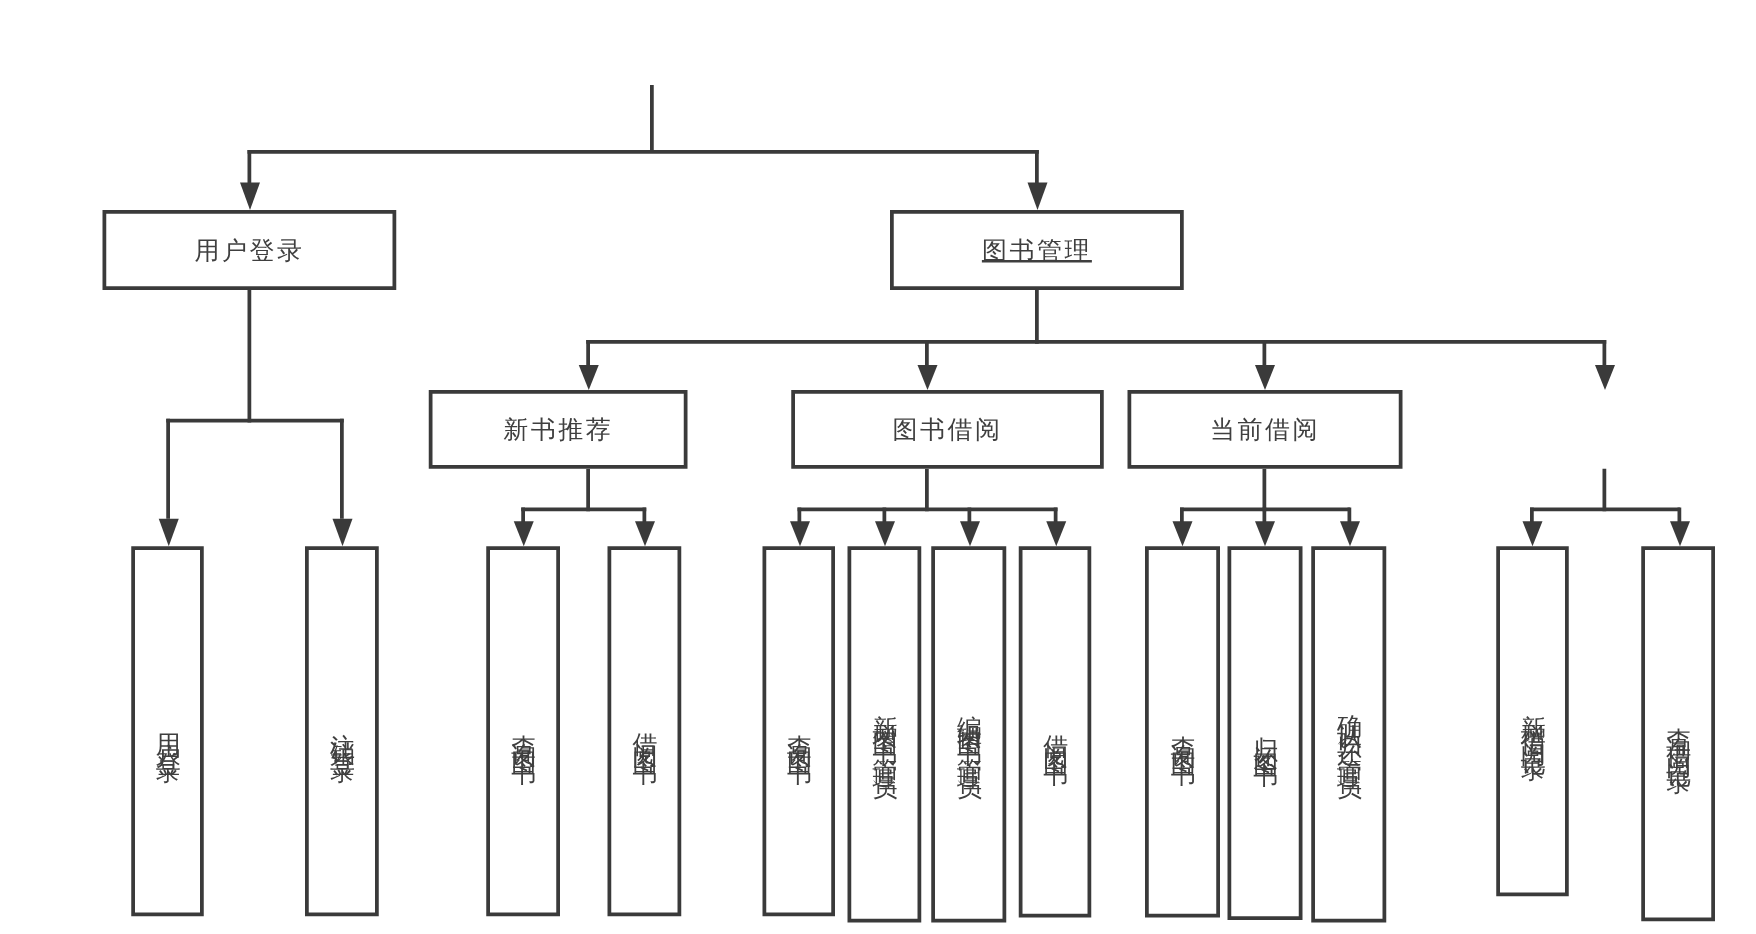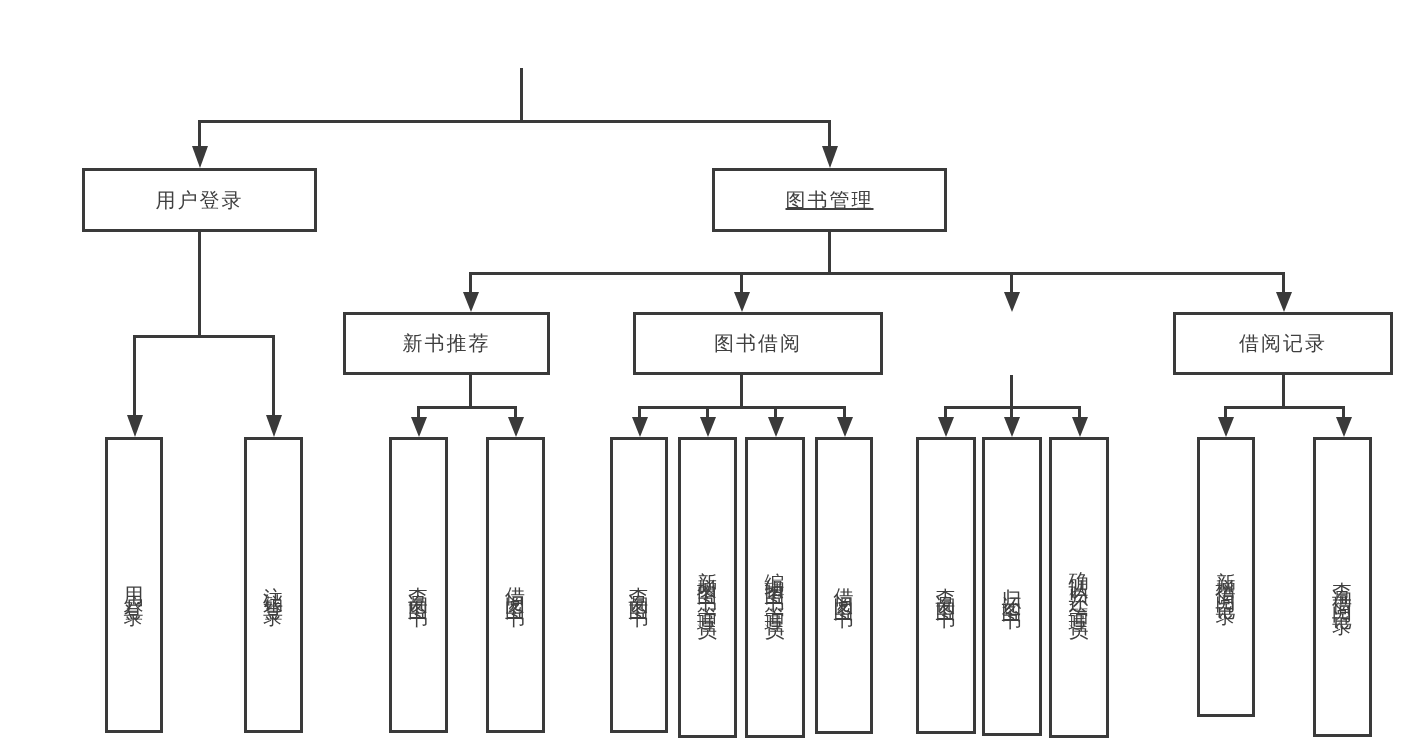--- a/index.html
+++ b/index.html
@@ -69,22 +69,22 @@
   <div class="arrow" style="left:1004px;top:292px;"></div>
   <div class="vline" style="left:1282px;top:272px;height:21px;"></div>
   <div class="arrow" style="left:1276px;top:292px;"></div>
 
   <div class="node" style="left:343px;top:312px;width:207px;height:63px;text-align:center;">
     <span>新书推荐</span>
   </div>
   <div class="node" style="left:633px;top:312px;width:250px;height:63px;">
     <span>图书借阅</span>
   </div>
-  <div class="node" style="left:1173px;top:312px;width:220px;height:63px;">
-    <span>借阅记录</span>
+  <div class="node" style="left:902px;top:312px;width:220px;height:63px;">
+    <span>当前借阅</span>
   </div>
 
   <div class="vline" style="left:469px;top:375px;height:34px;"></div>
   <div class="hline" style="left:417px;top:406px;width:100px;"></div>
   <div class="vline" style="left:417px;top:406px;height:12px;"></div>
   <div class="arrow" style="left:411px;top:417px;"></div>
   <div class="vline" style="left:514px;top:406px;height:12px;"></div>
   <div class="arrow" style="left:508px;top:417px;"></div>
 
   <div class="vline" style="left:740px;top:375px;height:34px;"></div>

